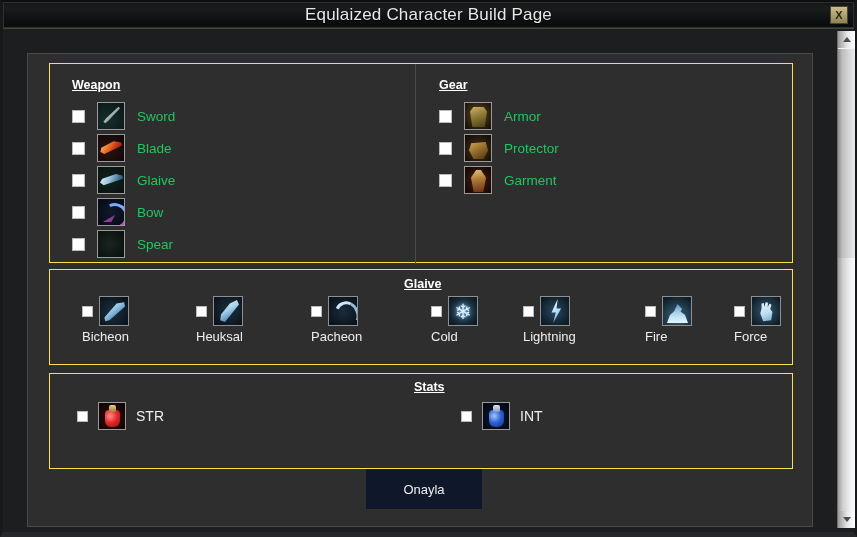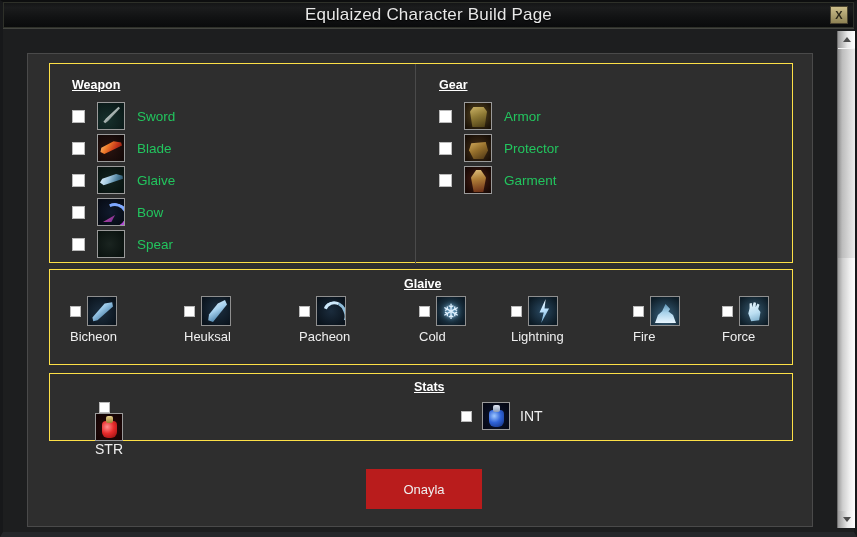--- a/index.html
+++ b/index.html
@@ -112,56 +112,56 @@
     border:1px solid #9a9a9a;box-sizing:border-box;position:relative;overflow:hidden;
     background:#0b1418;
   }
   .opt-label{
     margin-left:12px;color:#22c55e;font-size:13.5px;white-space:nowrap;
   }
 
   
   .box-mastery{left:21px;top:215px;width:744px;height:96px;}
   .mast-row{
-    position:absolute;left:0;top:26px;width:744px;height:62px;
+    position:absolute;left:12px;top:26px;width:744px;height:62px;
   }
   .mast{
     position:absolute;top:0;width:110px;
   }
   .mast-top{display:flex;align-items:center;}
   .mast-cb{
     width:11px;height:11px;background:#ffffff;border:1px solid #b9b9b9;
     box-sizing:border-box;cursor:pointer;flex:0 0 auto;
   }
   .mast-icon{
     width:30px;height:30px;margin-left:6px;flex:0 0 auto;
     border:1px solid #8f8f8f;box-sizing:border-box;position:relative;overflow:hidden;
     background:#101c24;
   }
   .mast-label{
     margin-top:3px;color:#efefef;font-size:13px;white-space:nowrap;
   }
 
   
-  .box-stats{left:21px;top:319px;width:744px;height:68px;}
+  .box-stats{left:21px;top:319px;width:744px;height:96px;}
   .stat{position:absolute;top:28px;display:flex;align-items:center;}
   .stat-cb{
     width:11px;height:11px;background:#ffffff;border:1px solid #b9b9b9;
     box-sizing:border-box;cursor:pointer;flex:0 0 auto;
   }
   .stat-icon{
     width:28px;height:28px;margin-left:10px;flex:0 0 auto;
     border:1px solid #9a9a9a;box-sizing:border-box;position:relative;overflow:hidden;
   }
   .stat-label{margin-left:10px;color:#efefef;font-size:14px;}
 
   
   .submit{
     position:absolute;left:338px;top:415px;width:116px;height:40px;
-    background:#b91c1c;border:none;color:#efefef;font-size:13px;
+    background:#0f172a;border:none;color:#efefef;font-size:13px;
     font-family:"Liberation Sans", sans-serif;cursor:pointer;
     display:flex;align-items:center;justify-content:center;
   }
 
   
   .ic{position:absolute;inset:0;}
   
   .ic-sword{background:radial-gradient(circle at 35% 65%,#16302c 0%,#0b1a19 80%);}
   .ic-sword:after{
     content:"";position:absolute;left:4px;top:3px;width:18px;height:18px;
@@ -463,21 +463,21 @@
               </span>
           </div>
           <div class="mast-label">Force</div>
         </div>
       </div>
     </div>
 
     <div class="group box-stats">
       <div class="group-legend" style="left:364px;top:6px;">Stats</div>
 
-      <div class="stat" style="left:35px;flex-direction:column;">
+      <div class="stat" style="left:27px;">
         <span class="stat-cb"></span>
         <span class="stat-icon">
             <span class="ic ic-str"></span>
           </span>
         <span class="stat-label">STR</span>
       </div>
 
       <div class="stat" style="left:411px;">
         <span class="stat-cb"></span>
         <span class="stat-icon">

